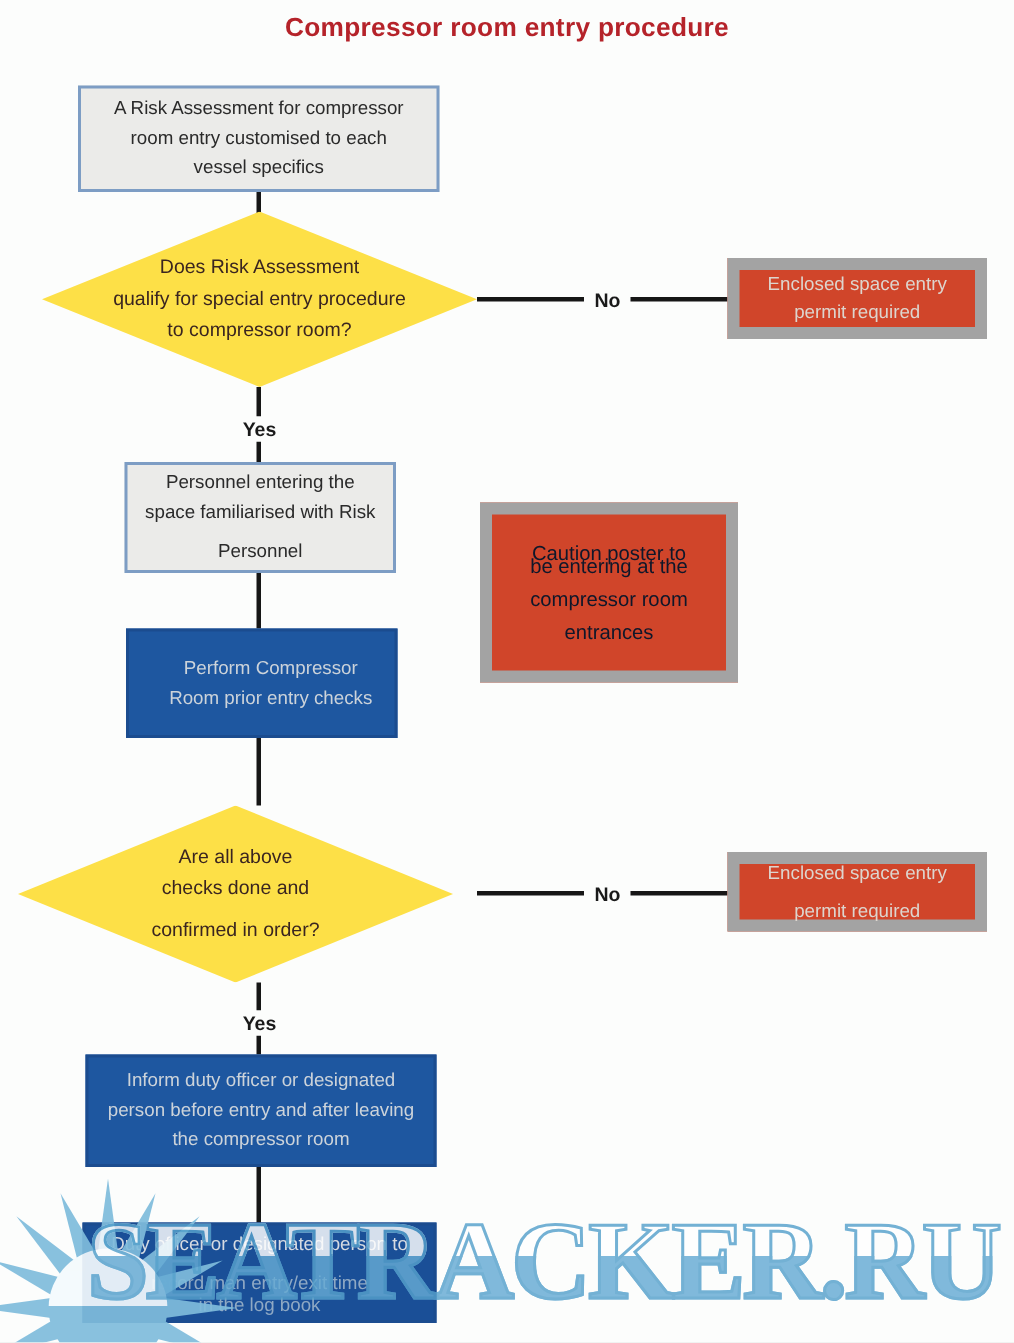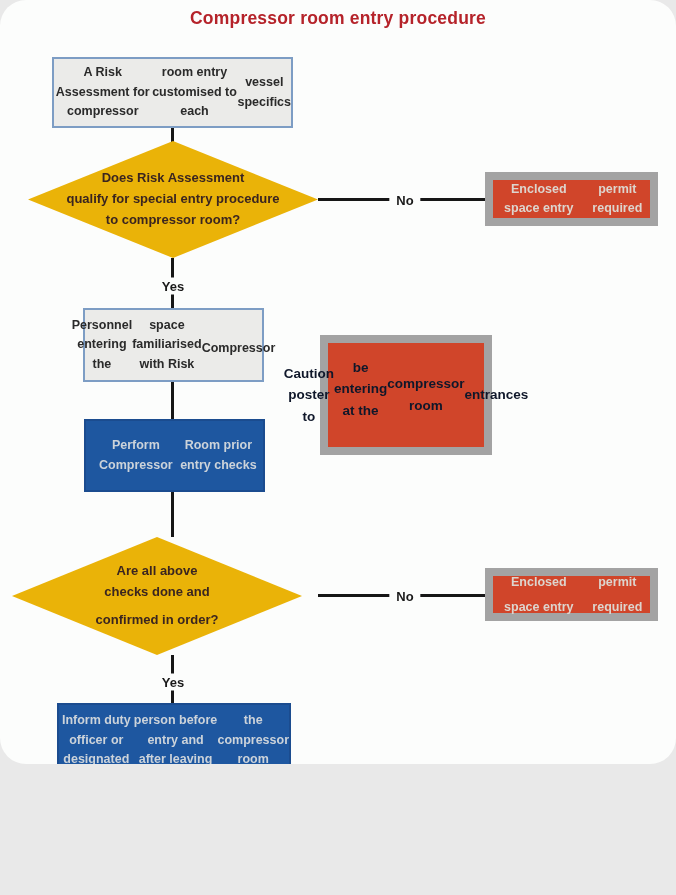--- a/index.html
+++ b/index.html
@@ -1,44 +1,43 @@
 <!DOCTYPE html>
 <html><head>
 <meta charset="utf-8">
 <style>
   html,body{margin:0;padding:0;background:#e9e9e9;}
   .page{
-    position:relative;width:676px;height:764px;margin:0 auto;
+    position:relative;width:676px;height:895px;margin:0 auto;
     background:#fcfdfc;overflow:hidden;
     font-family:"Liberation Sans",sans-serif;
-    border-radius:26px;
   }
   .title{
     position:absolute;top:8px;left:0;width:100%;text-align:center;
     font-size:17.5px;font-weight:bold;color:#b5232a;letter-spacing:.2px;
   }
   
   .ln{display:block;}
-  .node{position:absolute;box-sizing:border-box;display:flex;flex-direction:row;
-        justify-content:center;align-items:center;text-align:center;font-weight:bold;}
+  .node{position:absolute;box-sizing:border-box;display:flex;flex-direction:column;
+        justify-content:center;align-items:center;text-align:center;font-weight:normal;}
   
   .gray{background:#ebebe9;border:2px solid #7d9dc4;color:#2a2a2a;
         font-size:12.5px;line-height:1.55;}
   
   .blue{background:#1e57a0;border:2px solid #1b4c8f;color:#ccd3da;
         font-size:12.5px;line-height:1.55;}
   
   .red{background:#d0452a;border:8px solid #a3a3a3;color:#ddd5ce;
        font-size:12.5px;line-height:1.5;}
   .red2{line-height:1.95;}
   
-  .diamond{position:absolute;background:#eab308;
+  .diamond{position:absolute;background:#fde047;
     clip-path:polygon(50% 0,100% 50%,50% 100%,0 50%);
     display:flex;flex-direction:column;justify-content:center;align-items:center;
-    text-align:left;font-weight:bold;font-size:13px;color:#3a2520;line-height:1.6;}
+    text-align:left;font-weight:normal;font-size:13px;color:#3a2520;line-height:1.6;}
   
   .vline{position:absolute;width:3px;background:#161616;}
   .hline{position:absolute;height:3px;background:#161616;}
   .edge-label{
     position:absolute;font-size:13px;font-weight:bold;color:#1a1a1a;
     background:#fcfdfc;padding:1px 7px;transform:translate(-50%,-50%);z-index:3;
   }
   
   .caution{color:#0f172a;font-size:13.5px;line-height:1.6;}
   .caution .overlap{margin-top:-12px;}
@@ -87,21 +86,21 @@
     <span class="ln">Enclosed space entry</span>
     <span class="ln">permit required</span>
   </div>
 
   <div class="vline" style="left:171px;top:258px;height:50px;"></div>
   <span class="edge-label" style="left:173px;top:286px;">Yes</span>
 
   <div class="node gray" style="left:83px;top:308px;width:181px;height:74px;">
     <span class="ln">Personnel entering the</span>
     <span class="ln">space familiarised with Risk</span>
-    <span class="ln gap-top">Compressor</span>
+    <span class="ln gap-top">Personnel</span>
   </div>
 
   <div class="node red caution" style="left:320px;top:335px;width:172px;height:120px;">
     <span class="ln">Caution poster to</span>
     <span class="ln overlap">be entering at the</span>
     <span class="ln">compressor room</span>
     <span class="ln">entrances</span>
   </div>
 
   <div class="vline" style="left:171px;top:382px;height:37px;"></div>

